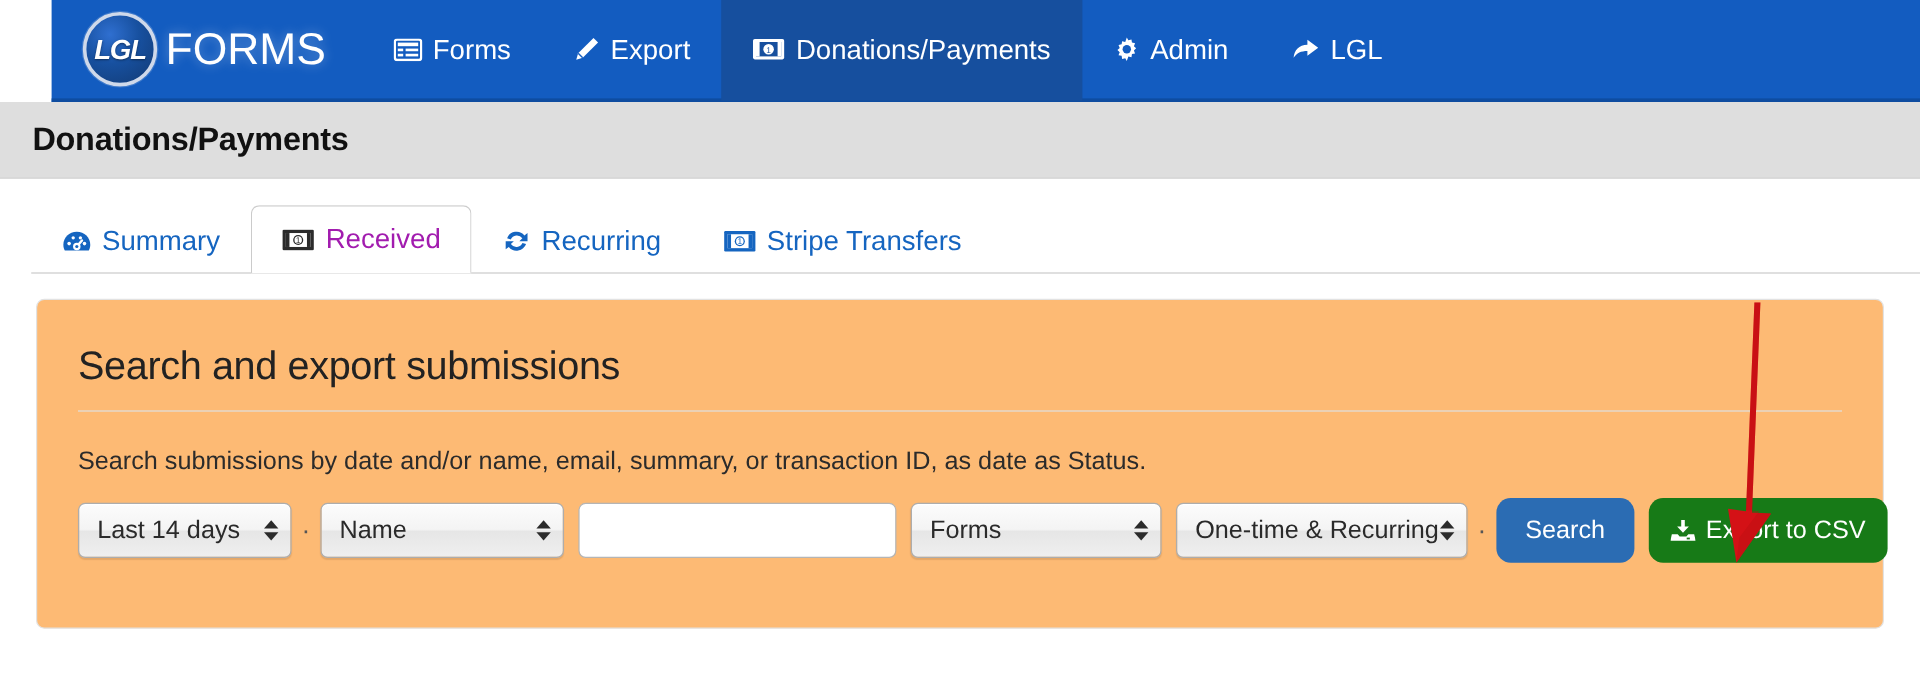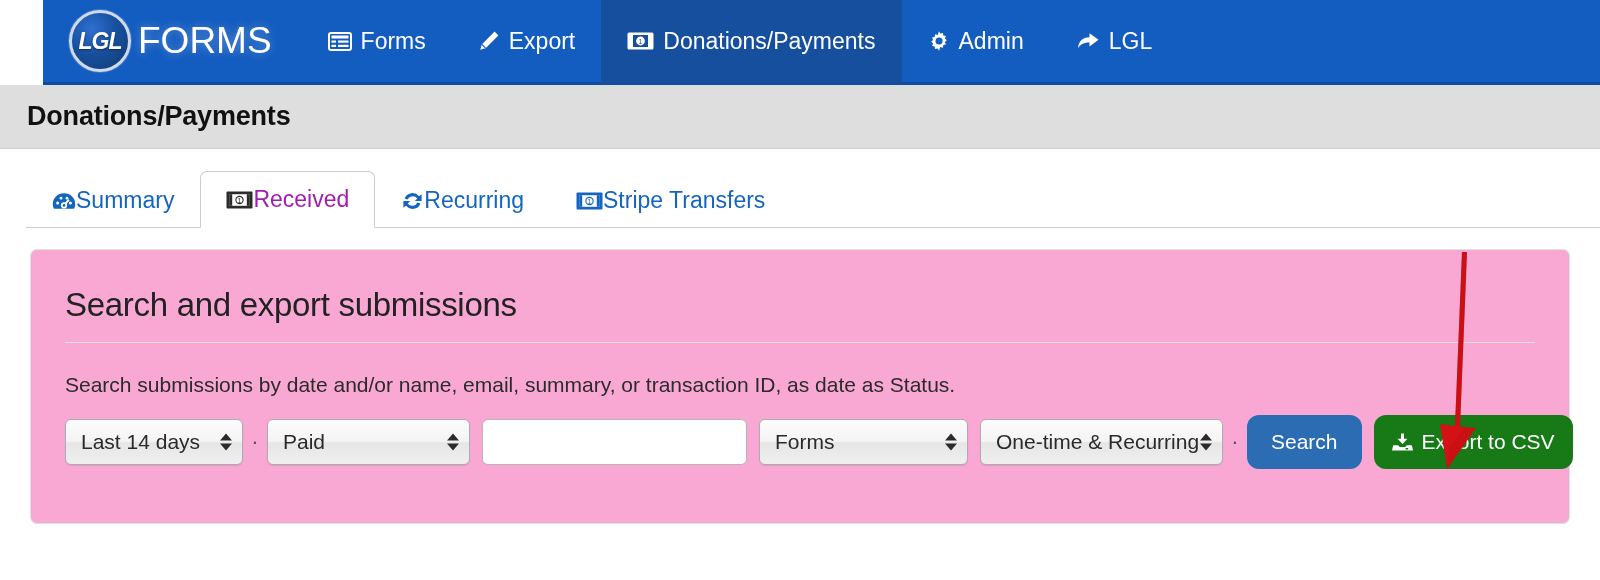--- a/index.html
+++ b/index.html
@@ -68,21 +68,21 @@
     display: flex; align-items: center;
     padding-left: 27px;
     border-bottom: 1px solid #cfcfcf;
   }
   .page-title { font-size: 27px; font-weight: bold; color: #111; letter-spacing:-.2px; }
 
   
   .tabs-wrap { padding: 22px 0 0 26px; position: relative; background:#fff; }
   .tabs { display: flex; align-items: flex-end; position: relative; z-index: 2; }
   .tab {
-    display: flex; align-items: center; 
+    display: flex; align-items: center; gap: 9px;
     font-size: 23px; color: #1565c0;
     padding: 14px 25px 14px 25px;
     cursor: pointer; white-space: nowrap;
     border: 1px solid transparent;
     border-bottom: none;
     border-radius: 7px 7px 0 0;
     margin-bottom: -1px;
     background: transparent;
   }
   .tab.active {
@@ -91,21 +91,21 @@
     border-color: #cbcbcb;
     border-bottom: 1px solid #ffffff;
   }
   .tabs-underline {
     height: 1px; background: #cbcbcb; width: 100%; margin-top: 0; position: relative; z-index: 1;
   }
 
   
   .panel-area { padding: 21px 30px 0 30px; }
   .panel {
-    background: #f9a8d4;
+    background: #fdba74;
     border: 1px solid #e2e2e2;
     border-radius: 7px;
     padding: 36px 34px 30px 34px;
     min-height: 275px;
   }
   .panel-heading {
     font-size: 33px; color: #222; font-weight: 400;
     letter-spacing: -.3px;
     padding-bottom: 18px;
     border-bottom: 1px solid #e0e0e0;
@@ -335,21 +335,21 @@
           <span>Last 14 days</span>
           <span class="stepper">
             <span class="tri-up"></span>
               <span class="tri-dn"></span>
           </span>
         </div>
 
         <div class="sep-dot">·</div>
 
         <div class="sel" style="width:203px;">
-          <span>Paid</span>
+          <span>Name</span>
           <span class="stepper">
             <span class="tri-up"></span>
               <span class="tri-dn"></span>
           </span>
         </div>
 
         <div class="gap-sm"></div>
 
         <input class="text-input" type="text" value="" placeholder="" style="">
 

